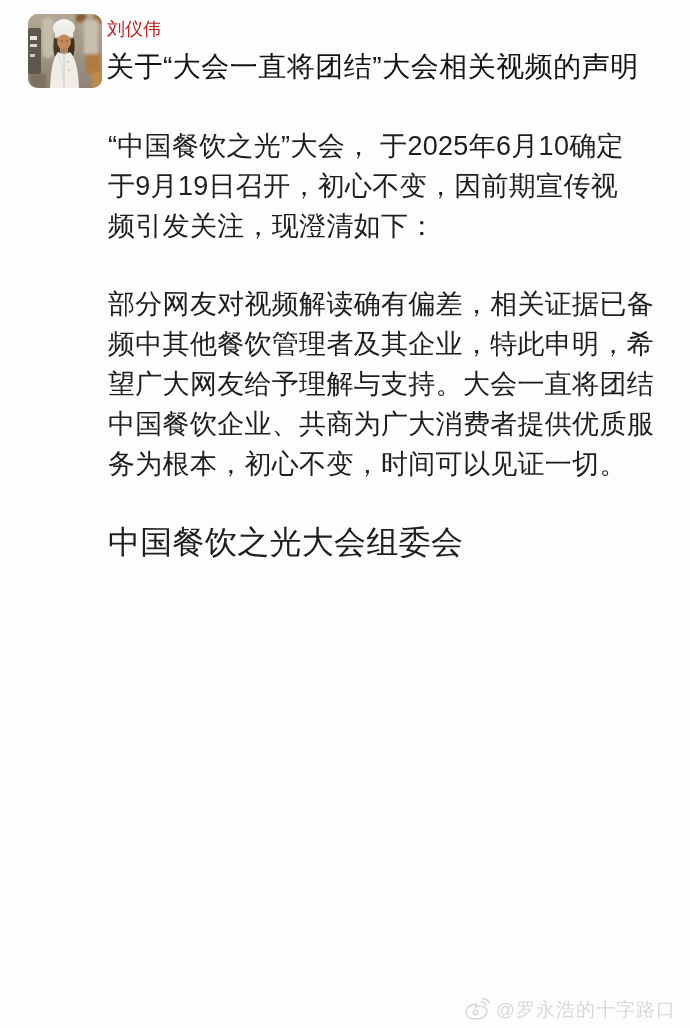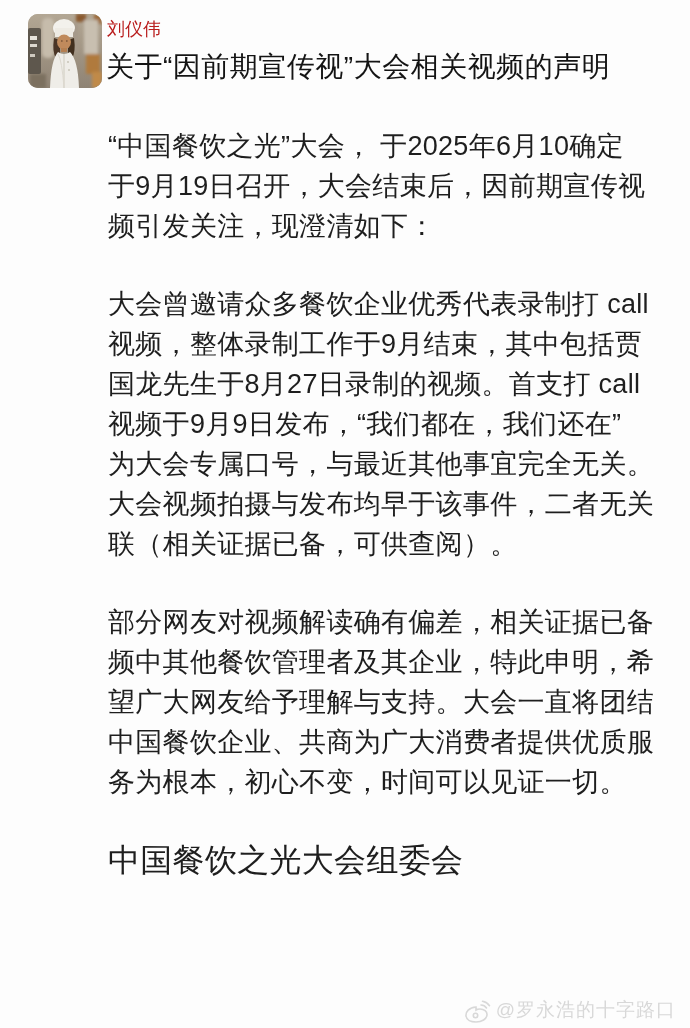--- a/index.html
+++ b/index.html
@@ -45,21 +45,21 @@
     letter-spacing: 0.3px;
   }
   .signature {
     font-size: 32px; line-height: 40px;
     font-weight: 400;
     color: #1e1e1e;
     letter-spacing: 0.3px;
   }
   .watermark {
     position: absolute; right: 14px; bottom: 5px;
-    display: flex; align-items: flex-end; gap: 5px;
+    display: flex; align-items: flex-start; gap: 5px;
     color: #d8d8d8;
     font-size: 19px; font-weight: 500;
     letter-spacing: 1px;
     text-shadow: 0 0 1px #ffffff;
     user-select: none;
   }
   .watermark svg { display: block; }
 </style>
 </head>
 <body>
@@ -109,33 +109,26 @@
       <path d="M22 74 q1 -28 8 -36 q6 4 12 0 q8 8 9 36 z" fill="#efede8"></path>
       <path d="M36 40 l0 34" stroke="#d8d4ca" stroke-width="1.4"></path>
       <path d="M30 40 q4 6 6 34" stroke="#dcd8cf" stroke-width="1" fill="none"></path>
       <circle cx="40" cy="48" r="1" fill="#c9c4b8"></circle>
       <circle cx="41" cy="56" r="1" fill="#c9c4b8"></circle>
     </g>
   </svg>
 </div>
 
 <div class="username">刘仪伟</div>
-<h1 class="post-title">关于“因前期宣传视”大会相关视频的声明</h1>
+<h1 class="post-title">关于“大会一直将团结”大会相关视频的声明</h1>
 
 <div class="statement">
   <p>“中国餐饮之光”大会， 于2025年6月10确定
-于9月19日召开，大会结束后，因前期宣传视
+于9月19日召开，初心不变，因前期宣传视
 频引发关注，现澄清如下：</p>
-  <p>大会曾邀请众多餐饮企业优秀代表录制打 call
-视频，整体录制工作于9月结束，其中包括贾
-国龙先生于8月27日录制的视频。首支打 call
-视频于9月9日发布，“我们都在，我们还在”
-为大会专属口号，与最近其他事宜完全无关。
-大会视频拍摄与发布均早于该事件，二者无关
-联（相关证据已备，可供查阅）。</p>
   <p>部分网友对视频解读确有偏差，相关证据已备
 频中其他餐饮管理者及其企业，特此申明，希
 望广大网友给予理解与支持。大会一直将团结
 中国餐饮企业、共商为广大消费者提供优质服
 务为根本，初心不变，时间可以见证一切。</p>
   <div class="signature">中国餐饮之光大会组委会</div>
 </div>
 
 <div class="watermark">
   <span>

